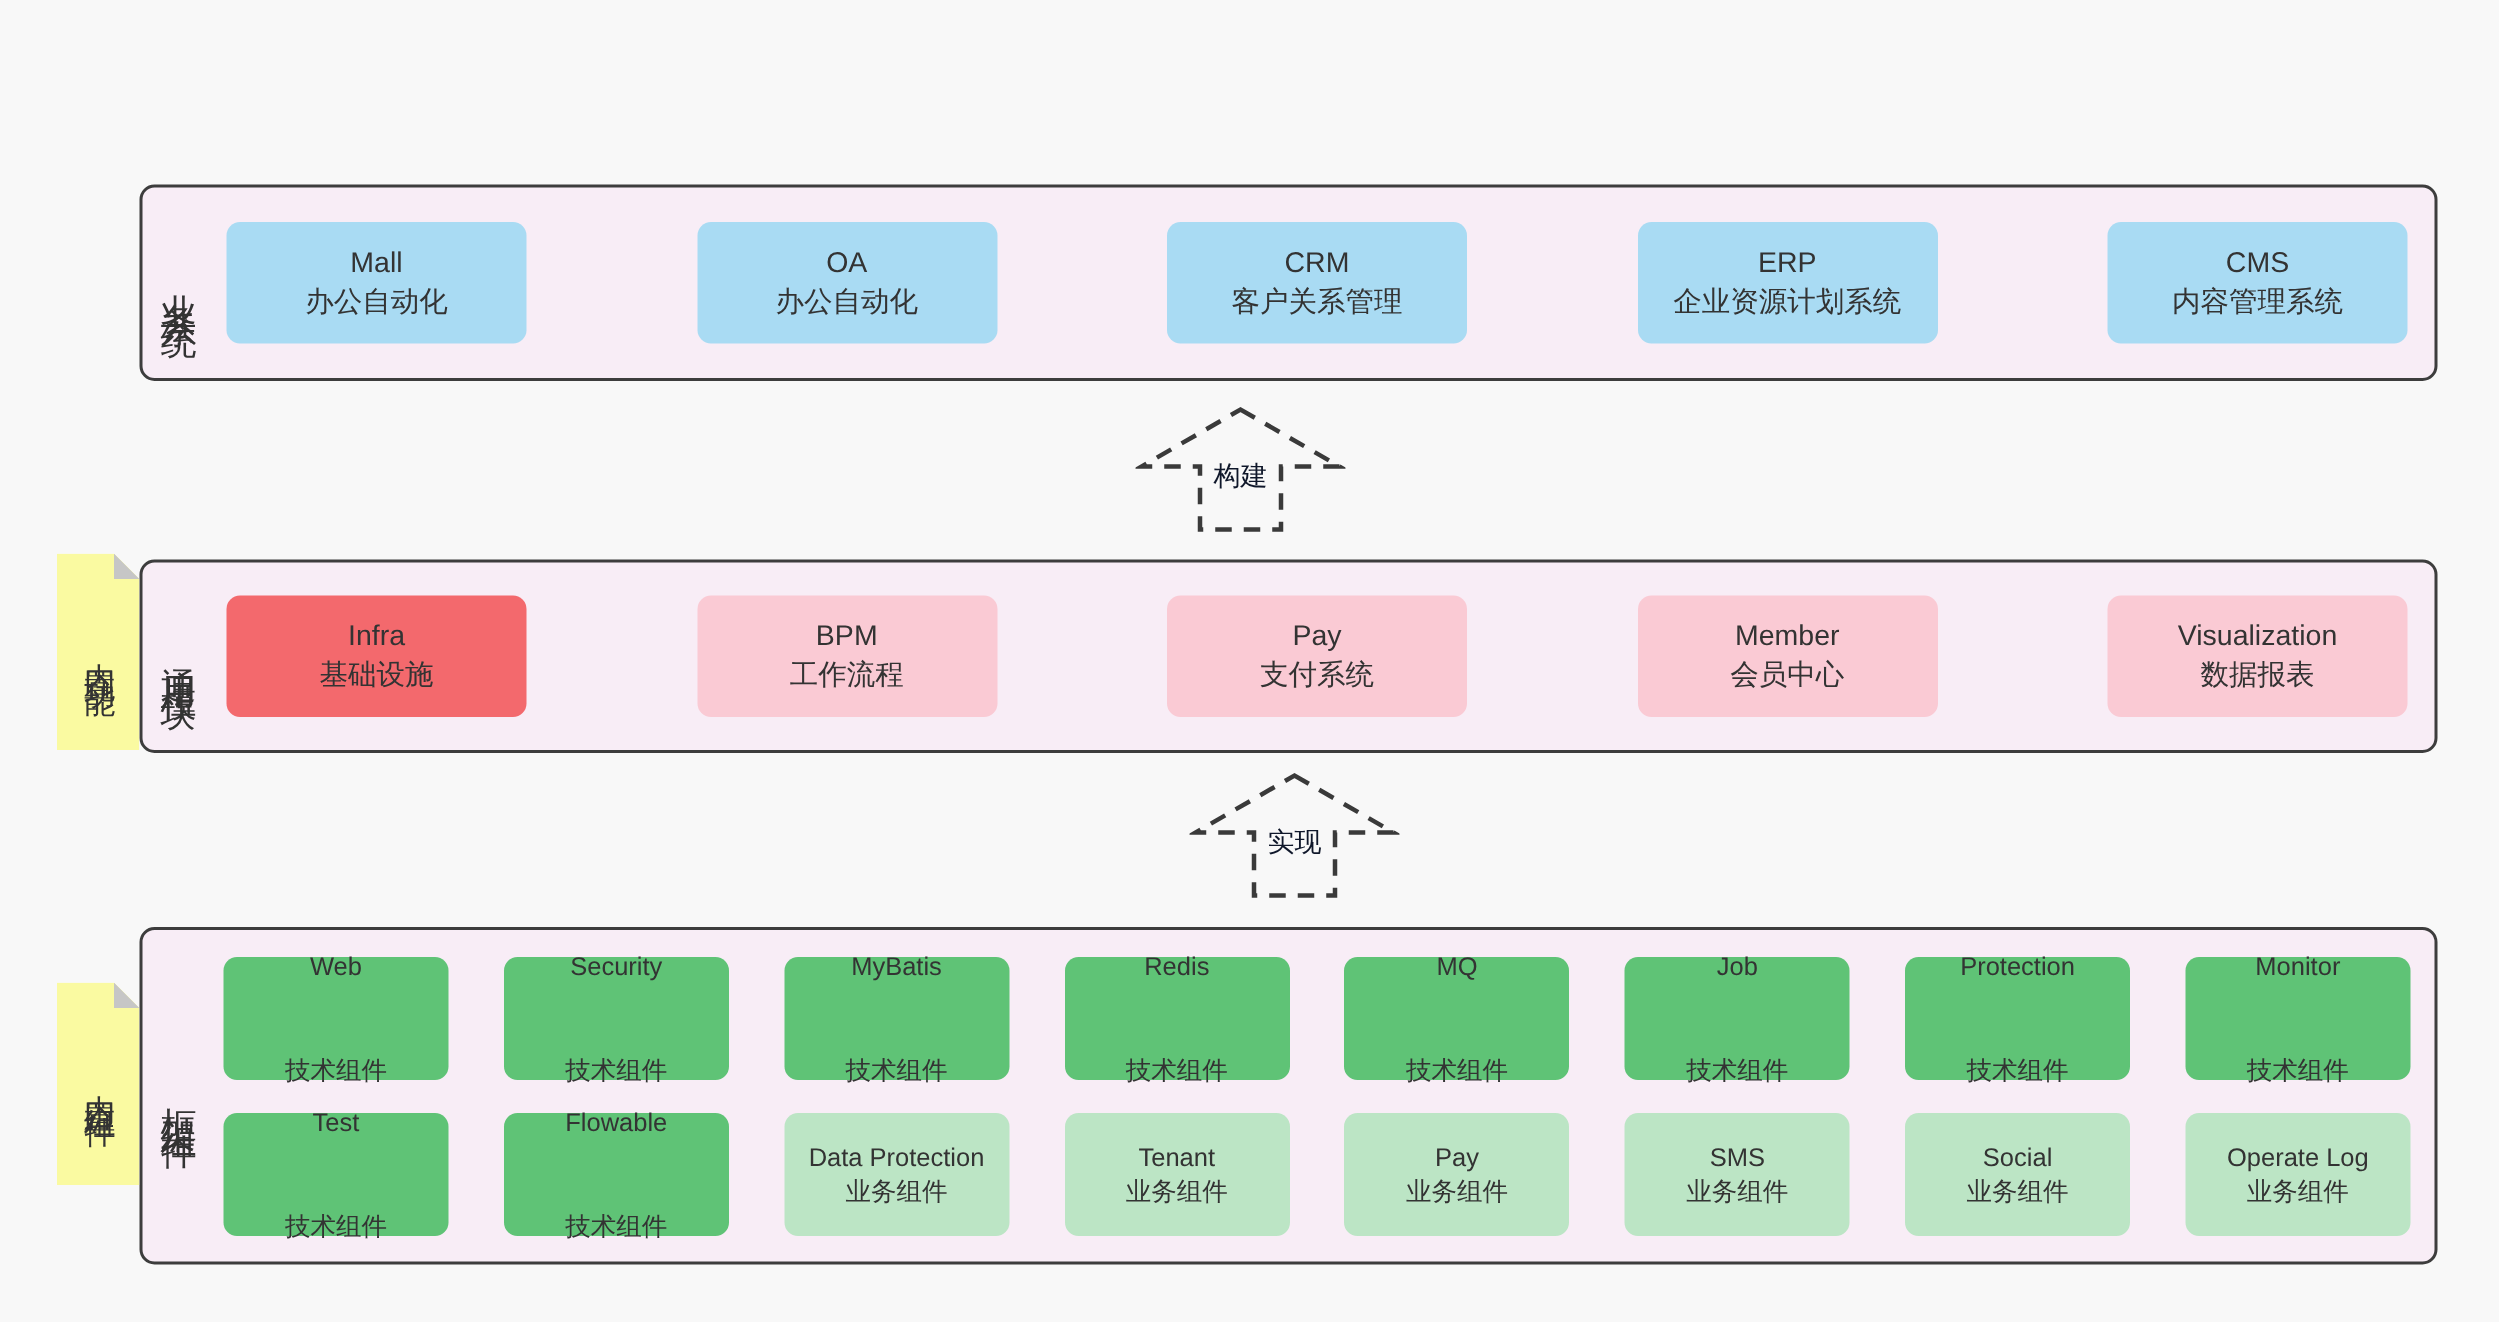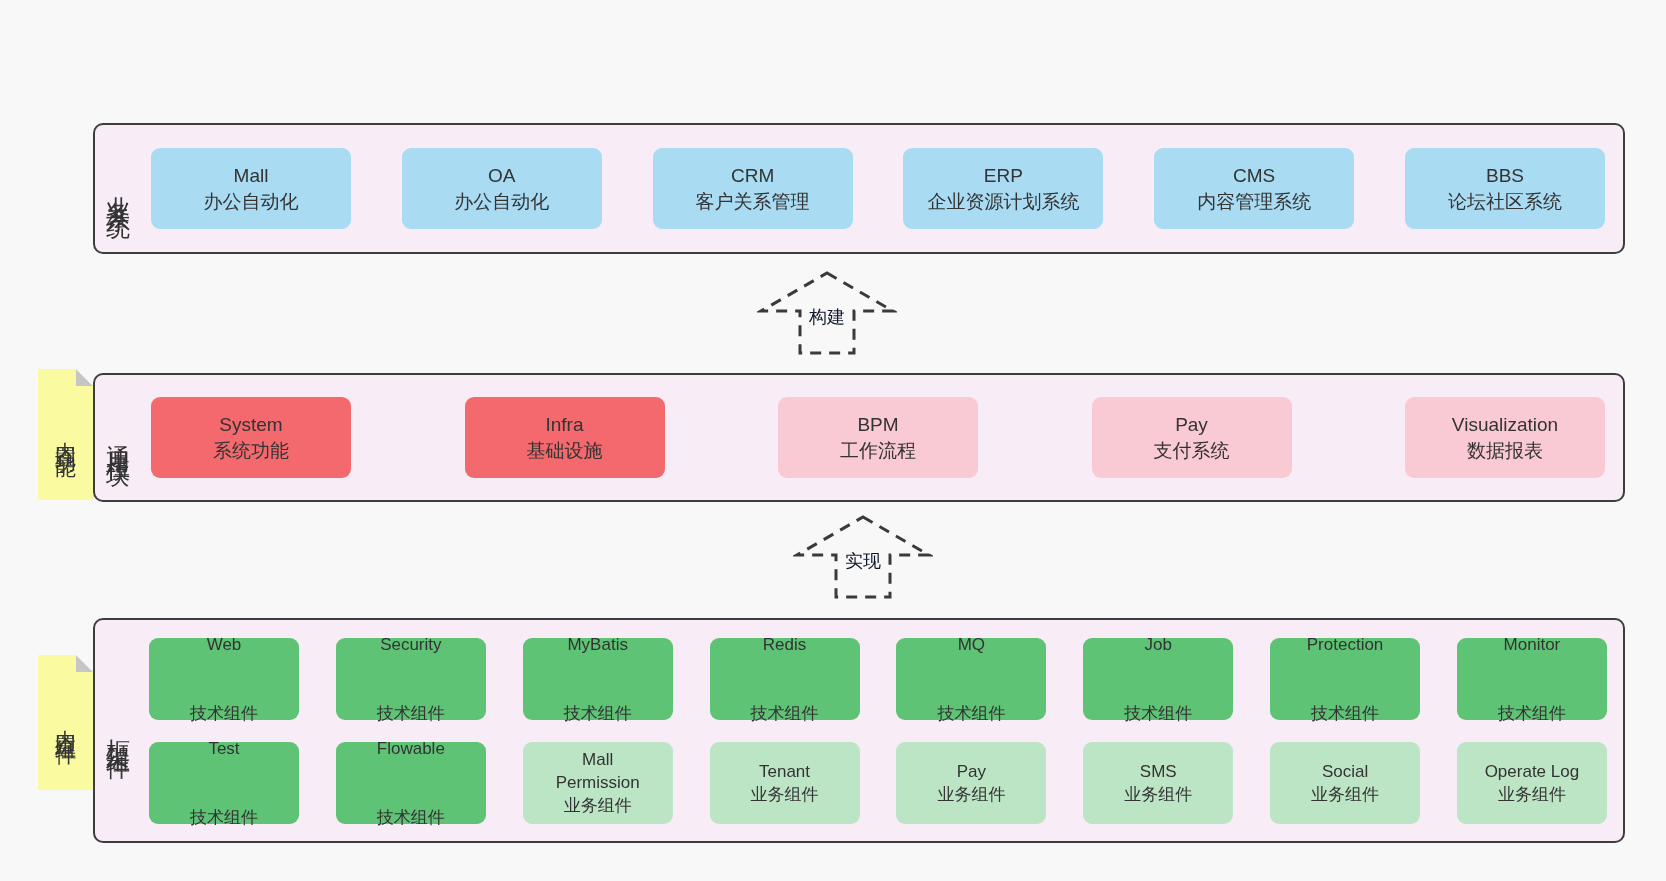--- a/index.html
+++ b/index.html
@@ -77,54 +77,50 @@
       <span>客户关系管理</span>
     </div>
     <div class="box box-lg blue">
       <span>ERP</span>
       <span>企业资源计划系统</span>
     </div>
     <div class="box box-lg blue">
       <span>CMS</span>
       <span>内容管理系统</span>
     </div>
-    <div class="box box-lg blue">
-      <span>BBS</span>
-      <span>论坛社区系统</span>
-    </div>
   </div>
 </div>
 
 <div class="arrow" style="left:757px;top:270px;">
   <svg viewBox="0 0 140 86">
     <polygon points="70,3 136,41 97,41 97,83 43,83 43,41 4,41" fill="none" stroke="#3a3a3a" stroke-width="3" stroke-dasharray="11 8"></polygon>
   </svg>
   <span class="arrow-label">构建</span>
 </div>
 
 <div class="layer layer-mid">
   <div class="gutter">
     <span class="vlabel">通用模块</span>
   </div>
   <div class="boxes">
     <div class="box box-lg red">
-      <span>System</span>
-      <span>系统功能</span>
-    </div>
-    <div class="box box-lg red">
       <span>Infra</span>
       <span>基础设施</span>
     </div>
     <div class="box box-lg pink">
       <span>BPM</span>
       <span>工作流程</span>
     </div>
     <div class="box box-lg pink">
       <span>Pay</span>
       <span>支付系统</span>
+    </div>
+    <div class="box box-lg pink">
+      <span>Member</span>
+      <span>会员中心</span>
     </div>
     <div class="box box-lg pink">
       <span>Visualization</span>
       <span>数据报表</span>
     </div>
   </div>
 </div>
 <div class="sticky" style="top:369px;height:131px;">
   <span class="fold"></span>
   <span class="vlabel">内置功能</span>
@@ -179,21 +175,21 @@
     <div class="row">
       <div class="box box-sm green-d">
         <span>Test</span>
         <span>技术组件</span>
       </div>
       <div class="box box-sm green-d">
         <span>Flowable</span>
         <span>技术组件</span>
       </div>
       <div class="box box-sm green-l">
-        <span>Mall Permission</span>
+        <span>Data Protection</span>
         <span>业务组件</span>
       </div>
       <div class="box box-sm green-l">
         <span>Tenant</span>
         <span>业务组件</span>
       </div>
       <div class="box box-sm green-l">
         <span>Pay</span>
         <span>业务组件</span>
       </div>

